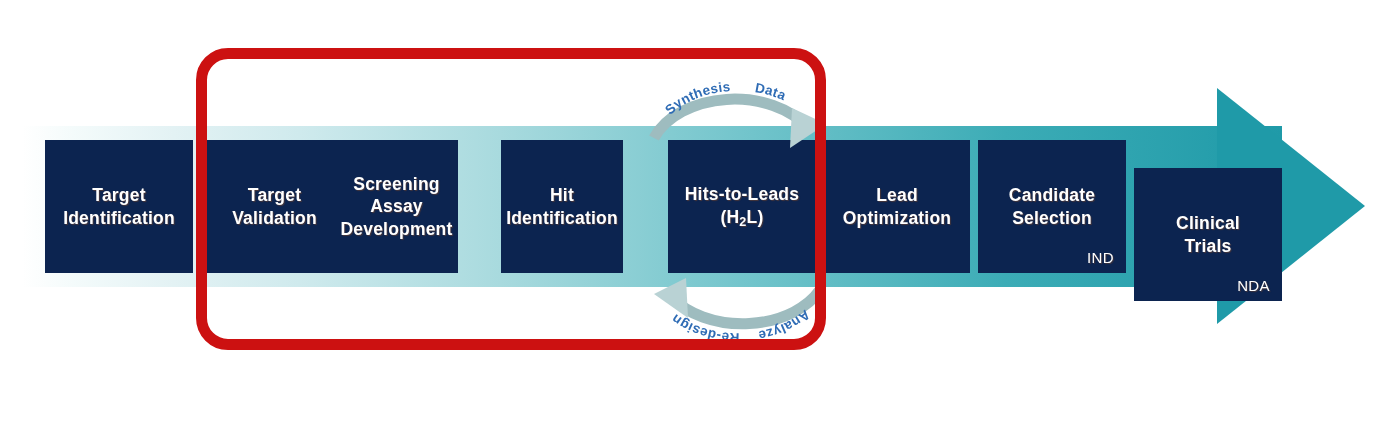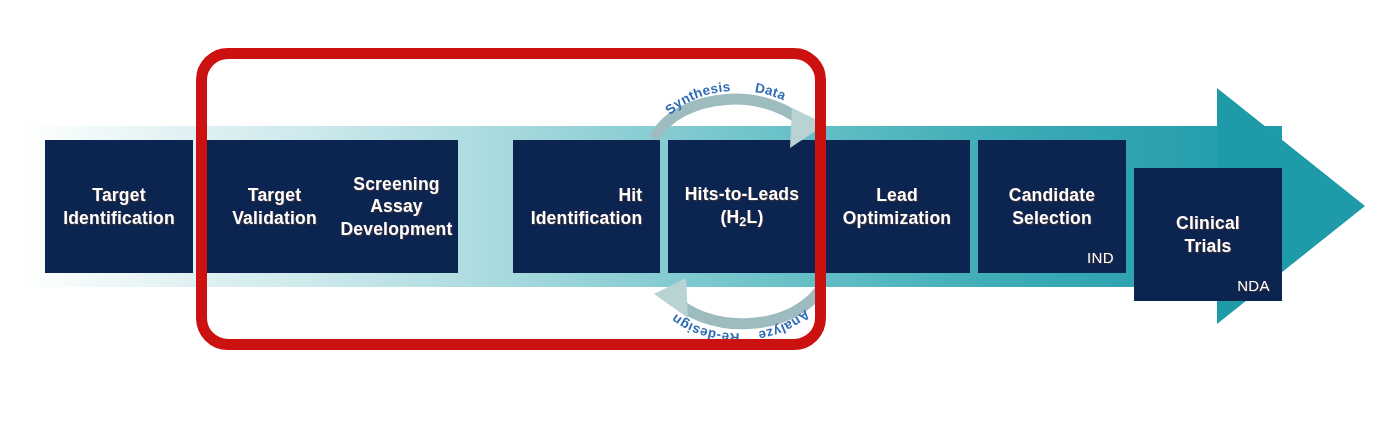--- a/index.html
+++ b/index.html
@@ -114,21 +114,21 @@
     <span class="lbl">Target
 Validation</span>
   </div>
 
   <div class="stage-box" style="left:335px;width:123px;">
     <span class="lbl">Screening
 Assay
 Development</span>
   </div>
 
-  <div class="stage-box" style="left:513px;width:147px;text-align:right;">
+  <div class="stage-box" style="left:501px;width:122px;">
     <span class="lbl">Hit
 Identification</span>
   </div>
 
   <div class="stage-box" style="left:668px;width:148px;text-align:center;">
     <span class="lbl">Hits-to-Leads</span>
     <span class="lbl"><span>(H</span><span class="sub2">2</span><span>L)</span></span>
   </div>
 
   <div class="stage-box" style="left:978px;width:148px;">

